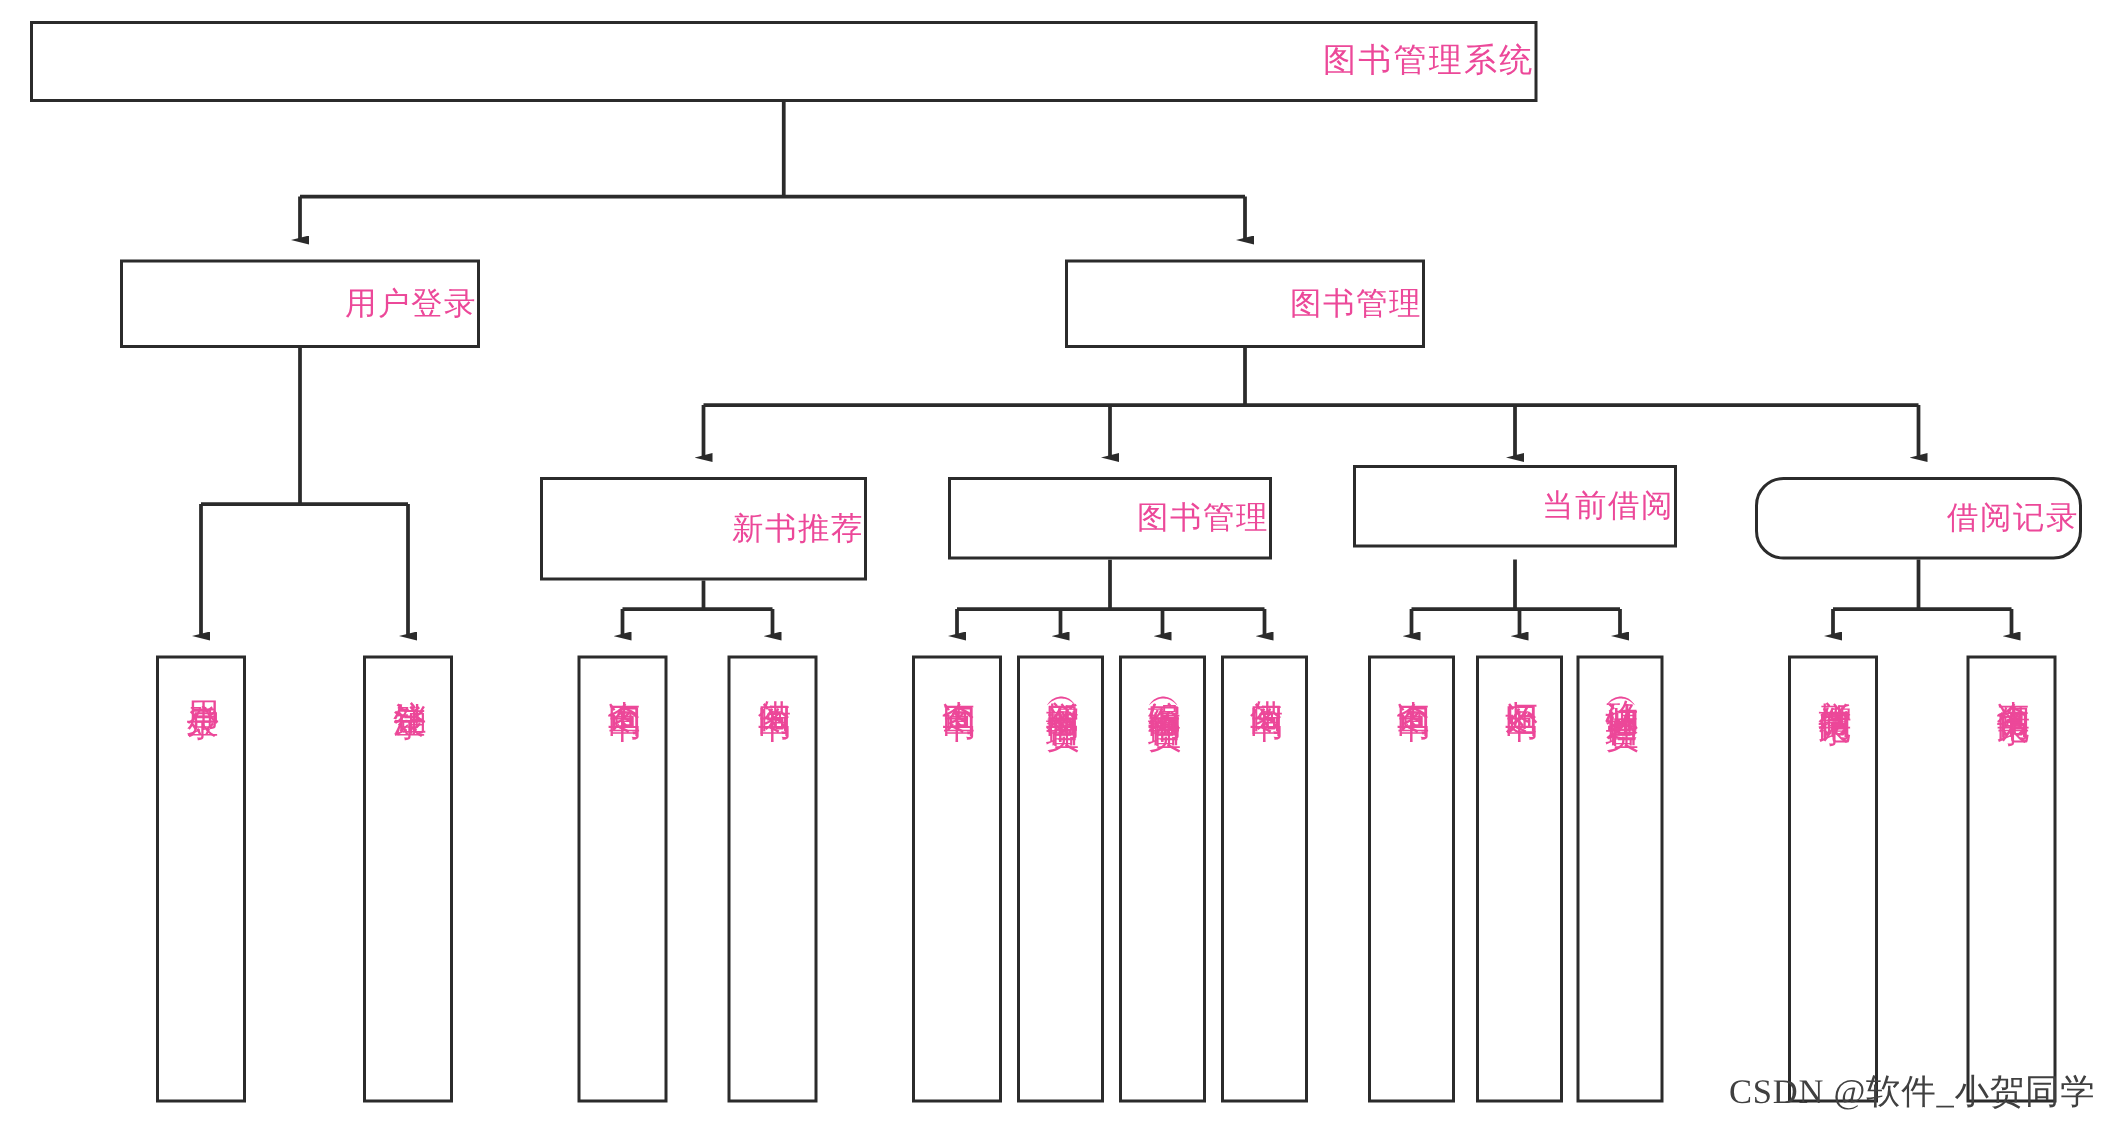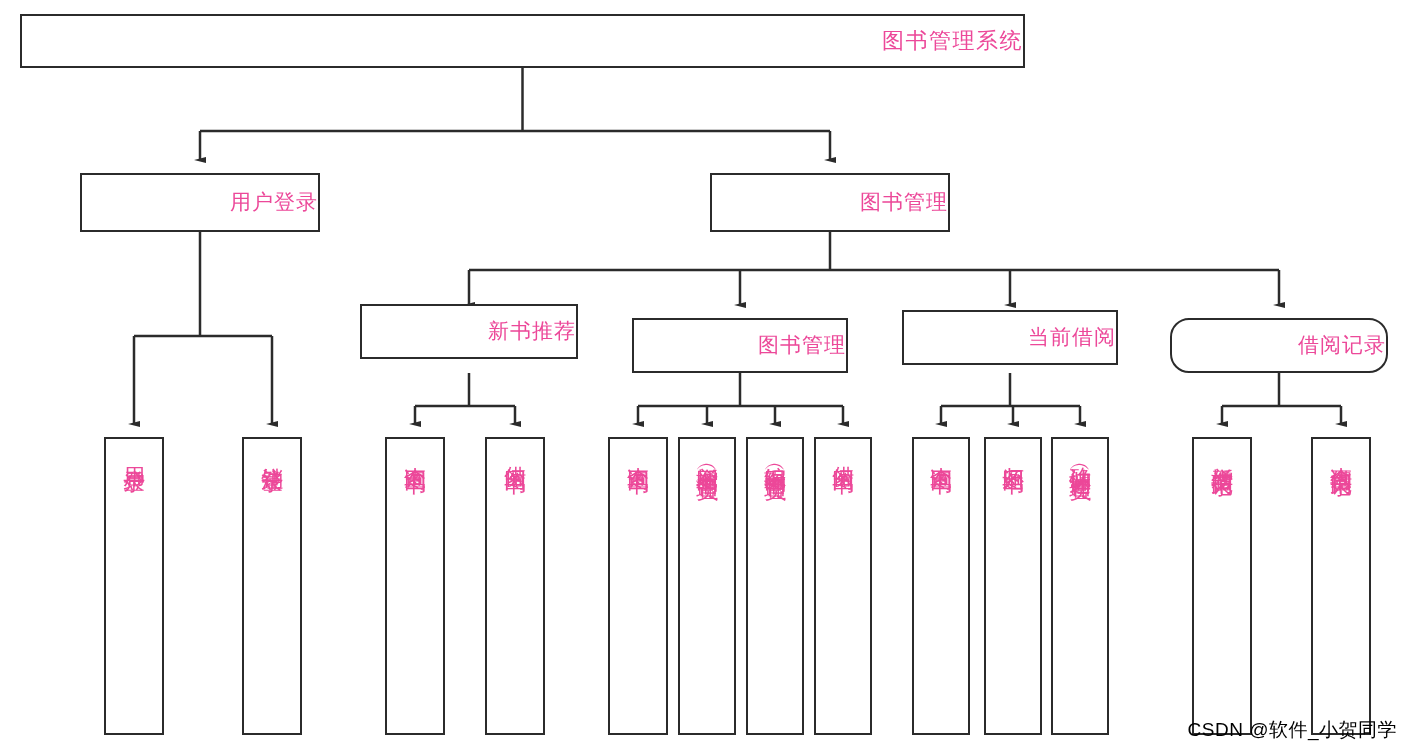--- a/index.html
+++ b/index.html
@@ -62,25 +62,25 @@
     font-size: 22px;
     line-height: 1.12;
     letter-spacing: 2px;
     white-space: nowrap;
     margin: 0 auto;
   }
   #watermark {
     position: absolute;
     right: 8px;
     bottom: 4px;
-    font-size: 19px;
-    color: #000000;
+    font-size: 23px;
+    color: #404040;
     letter-spacing: 0.5px;
     white-space: nowrap;
-    font-family: Liberation Sans, sans-serif;
+    font-family: Liberation Serif, serif;
   }
 </style>
 </head>
 <body>
 
 <div id="diagram-root">
 
   <svg id="edge-layer" viewBox="0 0 1405 747" width="1405" height="747" xmlns="http://www.w3.org/2000/svg">
     <defs>
       <marker id="arrowhead" markerWidth="10" markerHeight="12" refX="3" refY="6" orient="auto" markerUnits="userSpaceOnUse">
@@ -128,21 +128,21 @@
     <span class="label">图书管理系统</span>
   </div>
 
   <div class="node horiz" style="left: 80px; top: 173px; width: 240px; height: 59px;">
     <span class="label">用户登录</span>
   </div>
   <div class="node horiz" style="left: 710px; top: 173px; width: 240px; height: 59px;">
     <span class="label">图书管理</span>
   </div>
 
-  <div class="node horiz" style="left: 360px; top: 304px; width: 218px; height: 55px;">
+  <div class="node horiz" style="left: 360px; top: 318px; width: 218px; height: 69px;">
     <span class="label">新书推荐</span>
   </div>
   <div class="node horiz" style="left: 632px; top: 318px; width: 216px; height: 55px;">
     <span class="label">图书管理</span>
   </div>
   <div class="node horiz" style="left: 902px; top: 310px; width: 216px; height: 55px;">
     <span class="label">当前借阅</span>
   </div>
   <div class="node horiz" style="left: 1170px; top: 318px; width: 218px; height: 55px; border-radius: 19px;">
     <span class="label">借阅记录</span>

